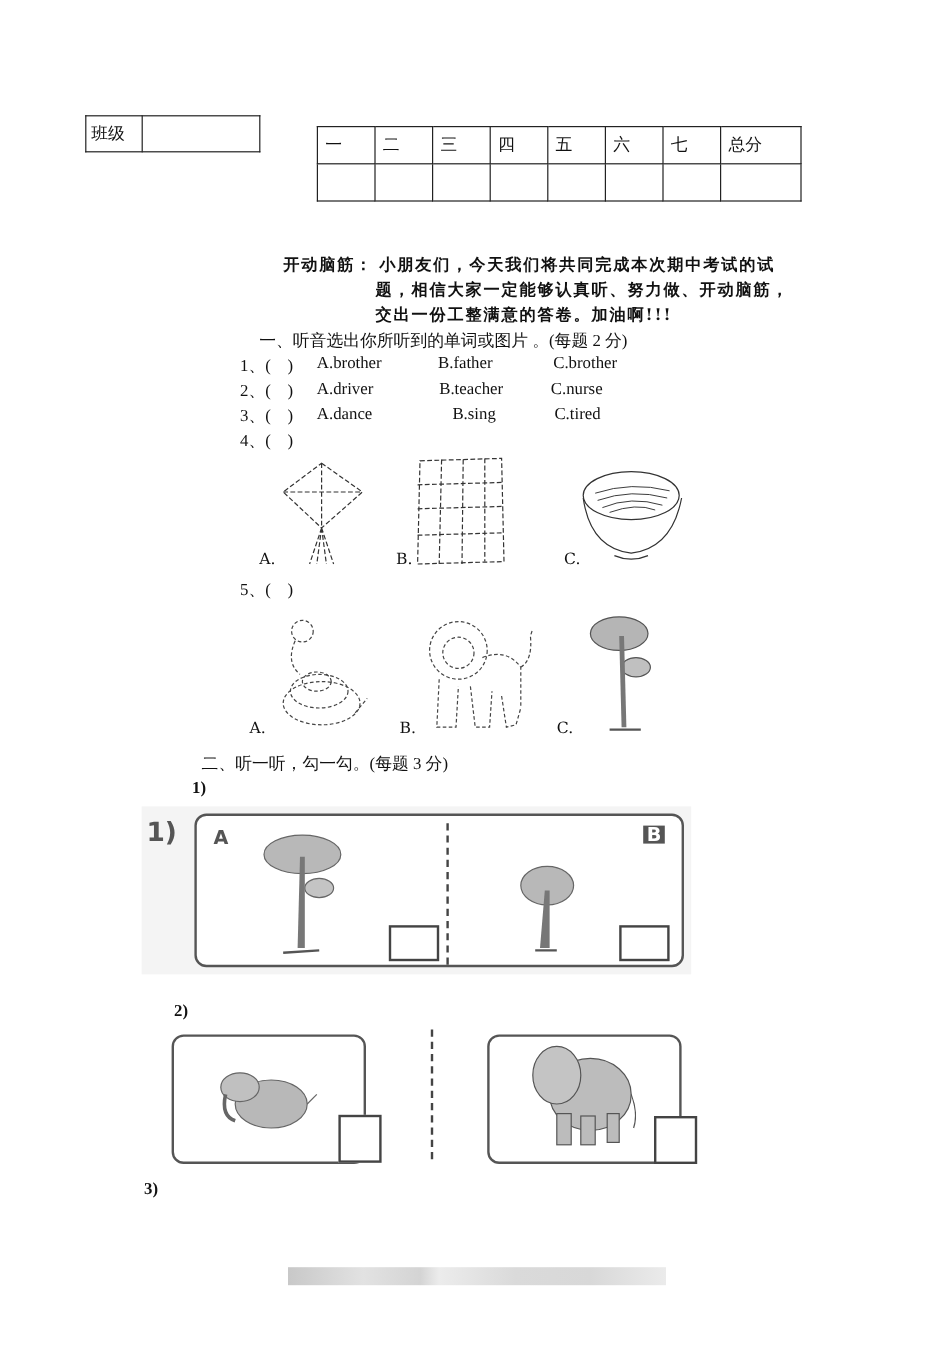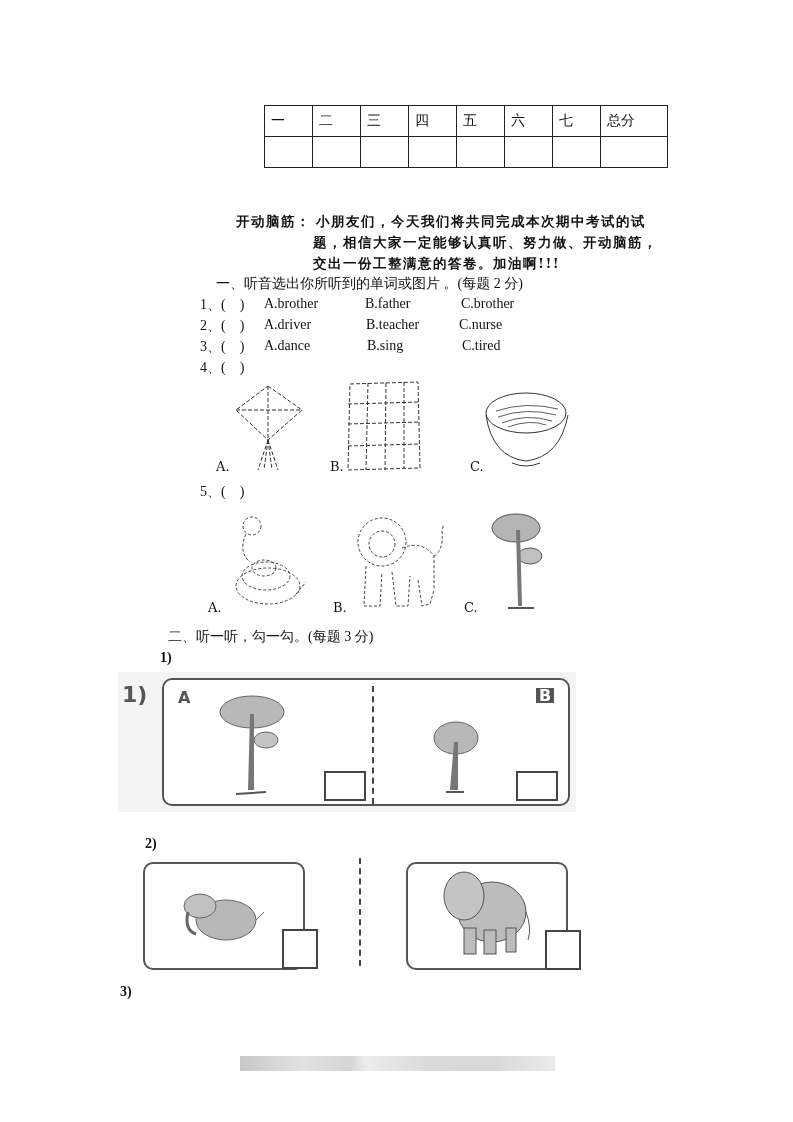--- a/index.html
+++ b/index.html
@@ -20,20 +20,24 @@
   .card-box { border: 2px solid #555; border-radius: 10px; }
   .ans-box { border: 2px solid #444; background: #fff; }
   .dash-v { border-left: 2px dashed #444; }
   .blur-bar { background: linear-gradient(90deg,#c8c8c8,#e2e2e2 20%,#d4d4d4 35%,#ececec 40%,#dadada 60%,#d8d8d8 80%,#ebebeb); }
 </style>
 </head>
 <body>
 
 <table class="abs info-table">
   <tbody>
+  <tr>
+        <td class="lbl">班级</td>
+        <td></td>
+      </tr>
 </tbody>
   </table>
 
 <table class="abs score-table">
   <tbody>
       <tr>
     <td style="width:35px">一</td>
     <td style="width:35px">二</td>
     <td style="width:35px">三</td>
     <td style="width:35px">四</td>
@@ -70,21 +74,21 @@
 </div>
 <div class="abs line" style="left:200px; top:317px; width:400px; height:20px;">
   <span class="opt" style="left:0">2、(　)</span>
   <span class="opt" style="left:64px">A.driver</span>
   <span class="opt" style="left:166px">B.teacher</span>
   <span class="opt" style="left:259px">C.nurse</span>
 </div>
 <div class="abs line" style="left:200px; top:338px; width:400px; height:20px;">
   <span class="opt" style="left:0">3、(　)</span>
   <span class="opt" style="left:64px">A.dance</span>
-  <span class="opt" style="left:167px">B.sing</span>
+  <span class="opt" style="left:177px">B.sing</span>
   <span class="opt" style="left:262px">C.tired</span>
 </div>
 <div class="abs line" style="left:200px; top:359px;">4、(　)</div>
 
 <div class="abs img-label" style="left:216px; top:459px;">A.</div>
 <svg class="abs" style="left:232px; top:382px;" width="80" height="92">
   <g fill="none" stroke="#333" stroke-width="1" stroke-dasharray="4 2">
     <polygon points="36,4 70,28 36,58 4,28"></polygon>
     <line x1="36" y1="4" x2="36" y2="58"></line>
       <line x1="4" y1="28" x2="70" y2="28"></line>

